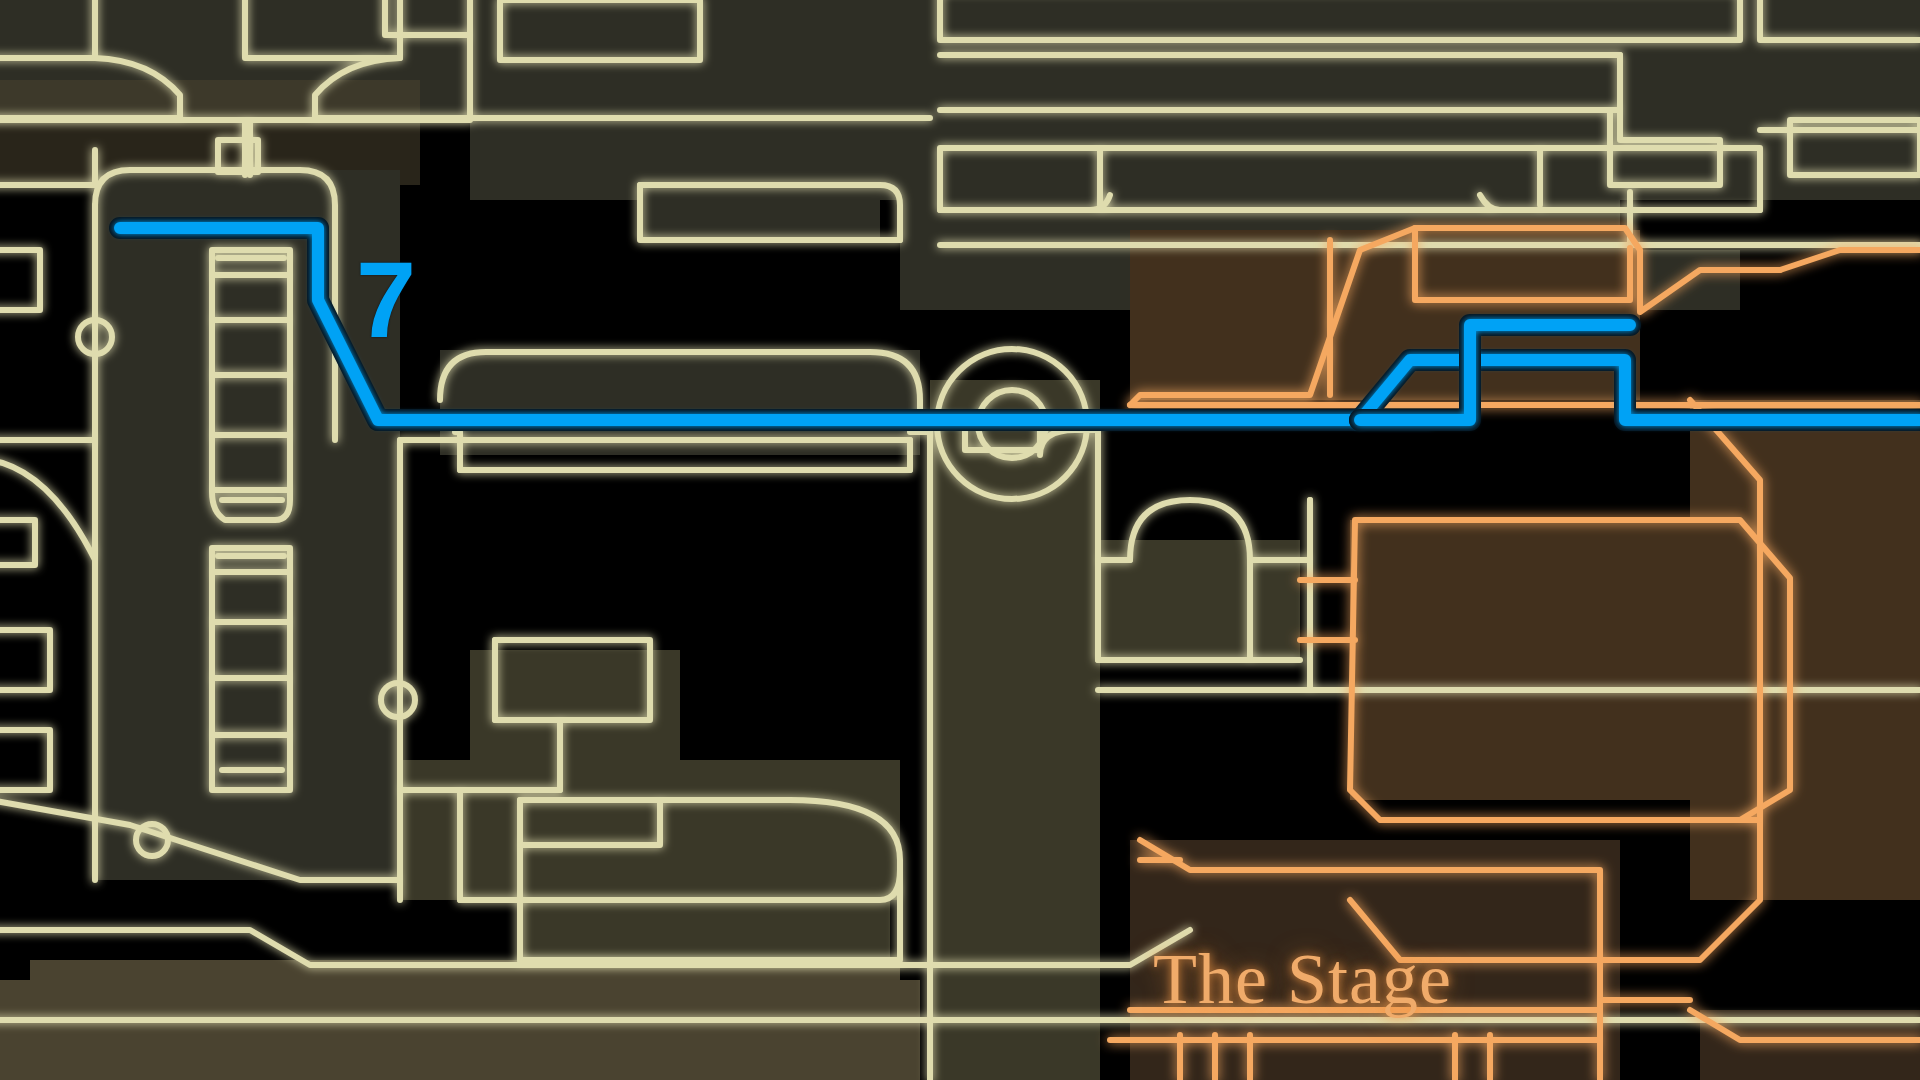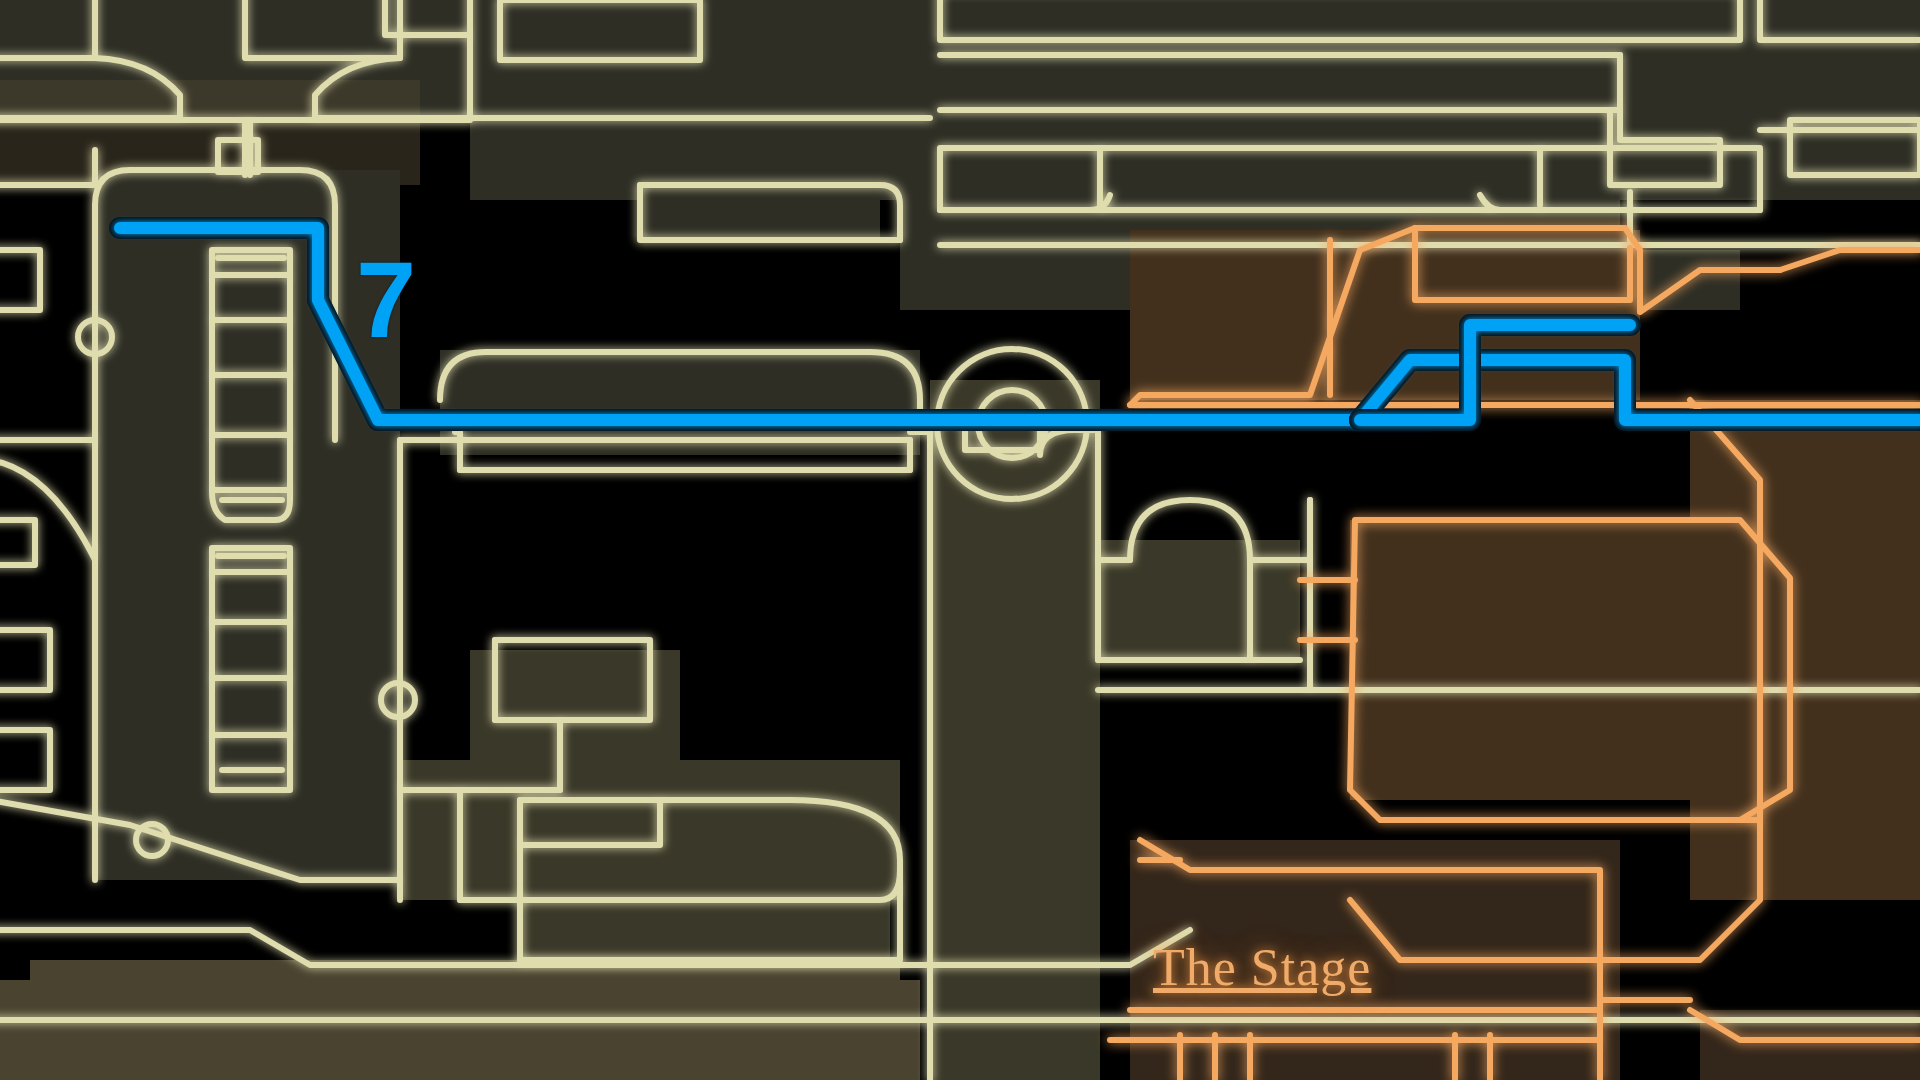--- a/index.html
+++ b/index.html
@@ -6,27 +6,26 @@
   #stage{
     position:relative;width:1920px;height:1080px;overflow:hidden;
     background:#000;
     font-family:"Liberation Sans",sans-serif;
   }
   #stage svg{position:absolute;top:0;left:0;width:1920px;height:1080px;}
 
   .stage-label{
     position:absolute;
     font-family:"Liberation Serif",serif;
-    font-size:52px;
+    font-size:72px;
     letter-spacing:1px;
     color:#F0AB6A;
     text-shadow:0 0 10px rgba(240,150,70,.85),0 0 24px rgba(240,140,60,.55);
     white-space:nowrap;
     pointer-events:none;
-    text-decoration:underline;
   }
   .route-badge{
     position:absolute;
     font-family:"Liberation Sans",sans-serif;
     font-weight:bold;
     font-size:108px;
     line-height:1;
     color:#00A2F5;
     -webkit-text-stroke:7px #06121c;
     paint-order:stroke fill;

